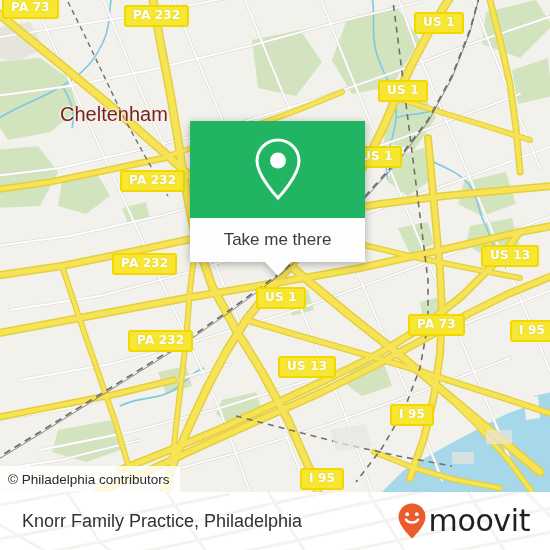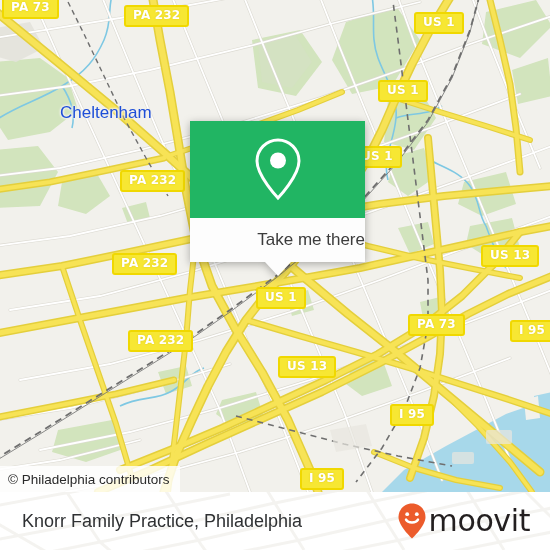--- a/index.html
+++ b/index.html
@@ -46,23 +46,23 @@
     padding: 1px 7px 2px 7px;
     white-space: nowrap;
     letter-spacing: .2px;
     text-shadow: 0 0 2px rgba(180,150,0,.35);
     box-sizing: border-box;
   }
 
   
   .place-label {
     position: absolute;
-    color: #1d4ed8;
-    font-family: "Liberation Sans", sans-serif;
-    font-size: 17px;
+    color: #7f1d1d;
+    font-family: "Liberation Sans", sans-serif;
+    font-size: 20px;
     white-space: nowrap;
     text-shadow:
        1px 0 2px #f2f1ec, -1px 0 2px #f2f1ec,
        0 1px 2px #f2f1ec, 0 -1px 2px #f2f1ec;
   }
 
   
   #callout {
     position: absolute;
     left: 190px;
@@ -75,21 +75,21 @@
     background: #21b563;
     display: flex;
     align-items: center;
     justify-content: center;
   }
   #callout-bottom {
     height: 44px;
     background: #fdfdfd;
     display: flex;
     align-items: center;
-    justify-content: flex-end;
+    justify-content: center;
   }
   #callout-label {
     font-family: "Liberation Sans", sans-serif;
     font-size: 17px;
     color: #3c3c3c;
   }
   #callout-tail {
     position: absolute;
     left: 50%;
     margin-left: -13px;

